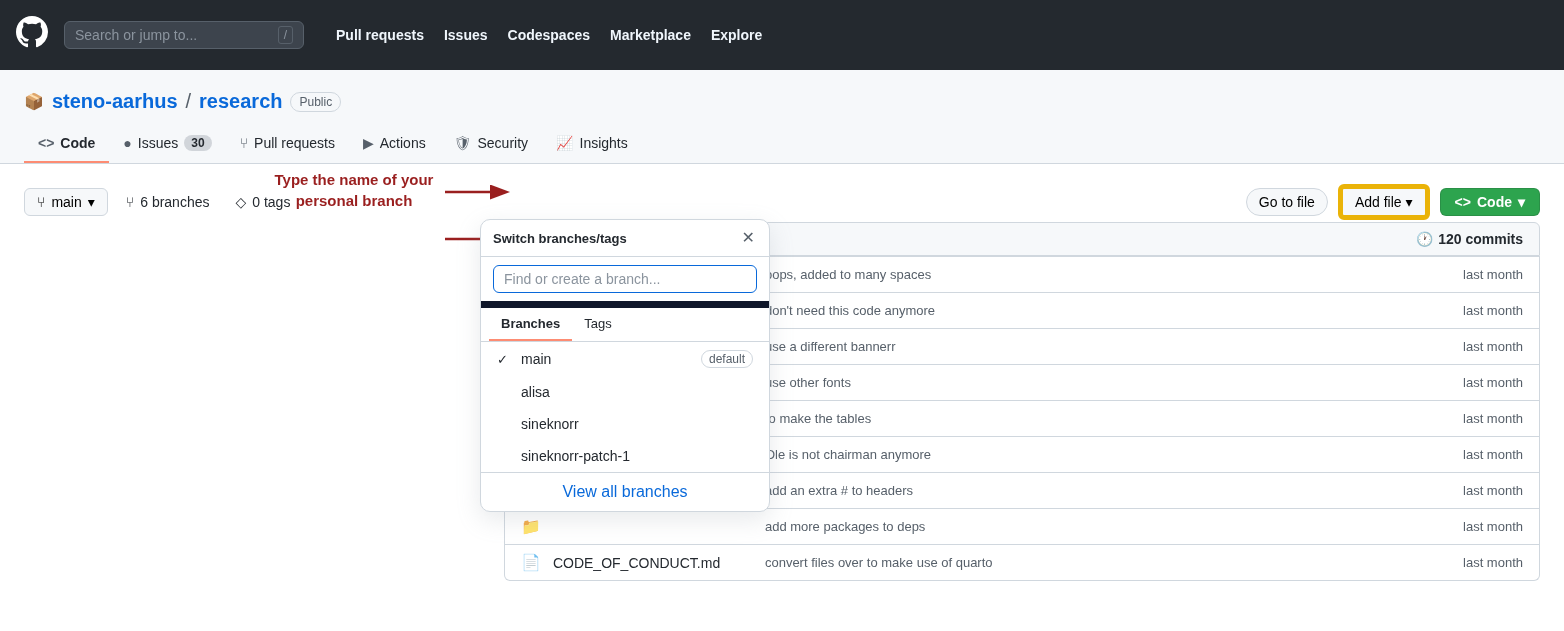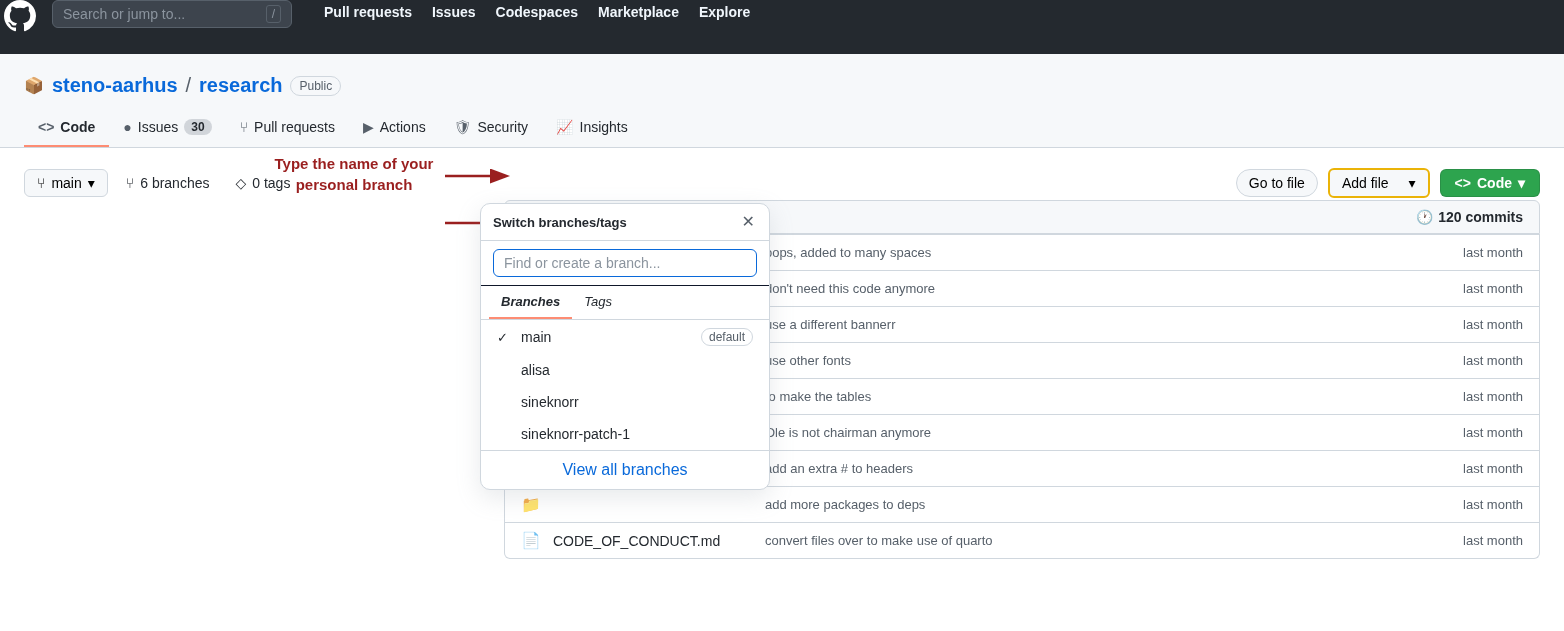--- a/index.html
+++ b/index.html
@@ -2,23 +2,23 @@
 <html><head>
   <meta charset="utf-8">
   <style>
     * { box-sizing: border-box; margin: 0; padding: 0; }
     body { font-family: -apple-system, BlinkMacSystemFont, "Segoe UI", Helvetica, Arial, sans-serif; font-size: 14px; background: #fff; color: #24292f; }
 
     
     .top-nav {
       background: #24292f;
       display: flex;
-      align-items: flex-start;
-      padding: 0 4px;
-      height: 54px;
+      align-items: center;
+      padding: 0 16px;
+      height: 70px;
       gap: 16px;
     }
     .top-nav-logo { color: #fff; font-size: 24px; cursor: pointer; flex-shrink: 0; }
     .search-box {
       display: flex;
       align-items: center;
       background: #3d444d;
       border: 1px solid #57606a;
       border-radius: 6px;
       padding: 4px 10px;
@@ -152,22 +152,22 @@
       border: 1px solid #d0d7de;
       border-radius: 14px;
       background: #f6f8fa;
       padding: 5px 12px;
       font-size: 14px;
       cursor: pointer;
     }
     .add-file-btn {
       display: flex;
       align-items: center;
-      gap: 20px;
-      border: 2px solid #eab308;
+      gap: 4px;
+      border: 5px solid #eab308;
       border-radius: 6px;
       background: #f6f8fa;
       padding: 5px 12px;
       font-size: 14px;
       cursor: pointer;
     }
     .code-btn {
       display: flex;
       align-items: center;
       gap: 6px;
@@ -256,37 +256,36 @@
       cursor: pointer;
       color: #57606a;
       background: none;
       border: none;
       font-size: 16px;
       line-height: 1;
       padding: 2px;
     }
     .dropdown-search {
       padding: 8px 12px;
-      border-bottom: 1px solid #0f172a;
+      border-bottom: 7px solid #0f172a;
     }
     .dropdown-search input {
       width: 100%;
       border: 1px solid #0969da;
       border-radius: 6px;
       padding: 5px 10px;
       font-size: 14px;
       outline: none;
       color: #24292f;
     }
     .dropdown-search input::placeholder { color: #8b949e; }
     .dropdown-tabs {
       display: flex;
       border-bottom: 1px solid #d0d7de;
       padding: 0 8px;
-      font-style: italic;
     }
     .dropdown-tab {
       padding: 8px 12px;
       font-size: 13px;
       cursor: pointer;
       border-bottom: 2px solid transparent;
       color: #24292f;
     }
     .dropdown-tab.active {
       border-bottom: 2px solid #fd8c73;

